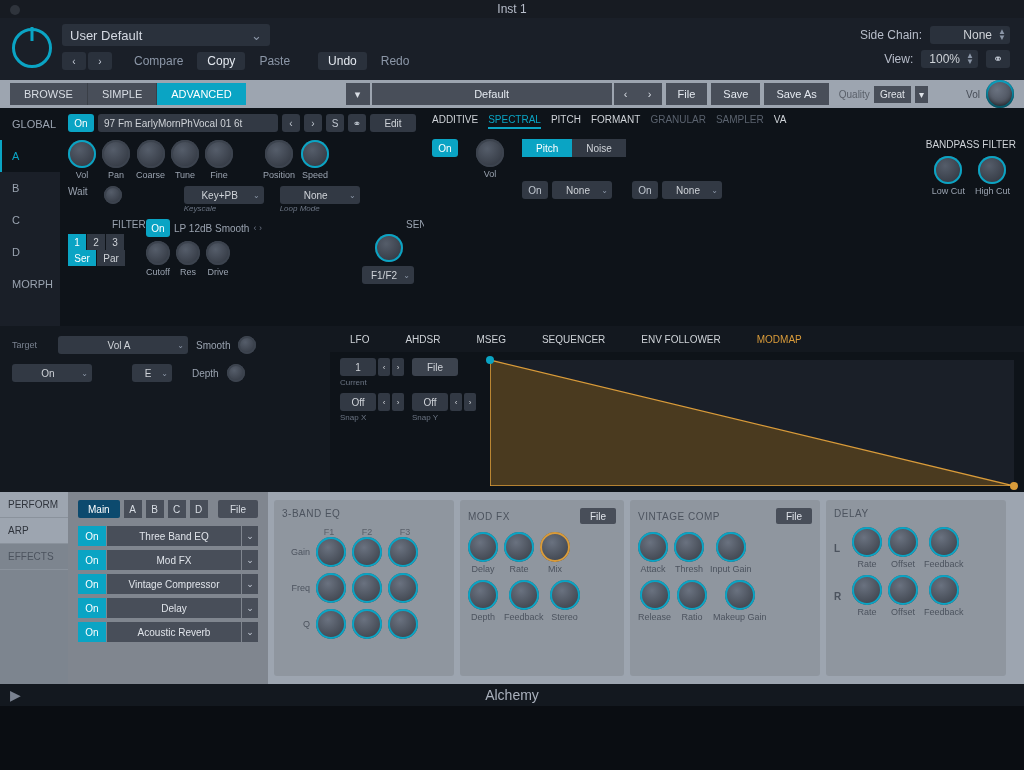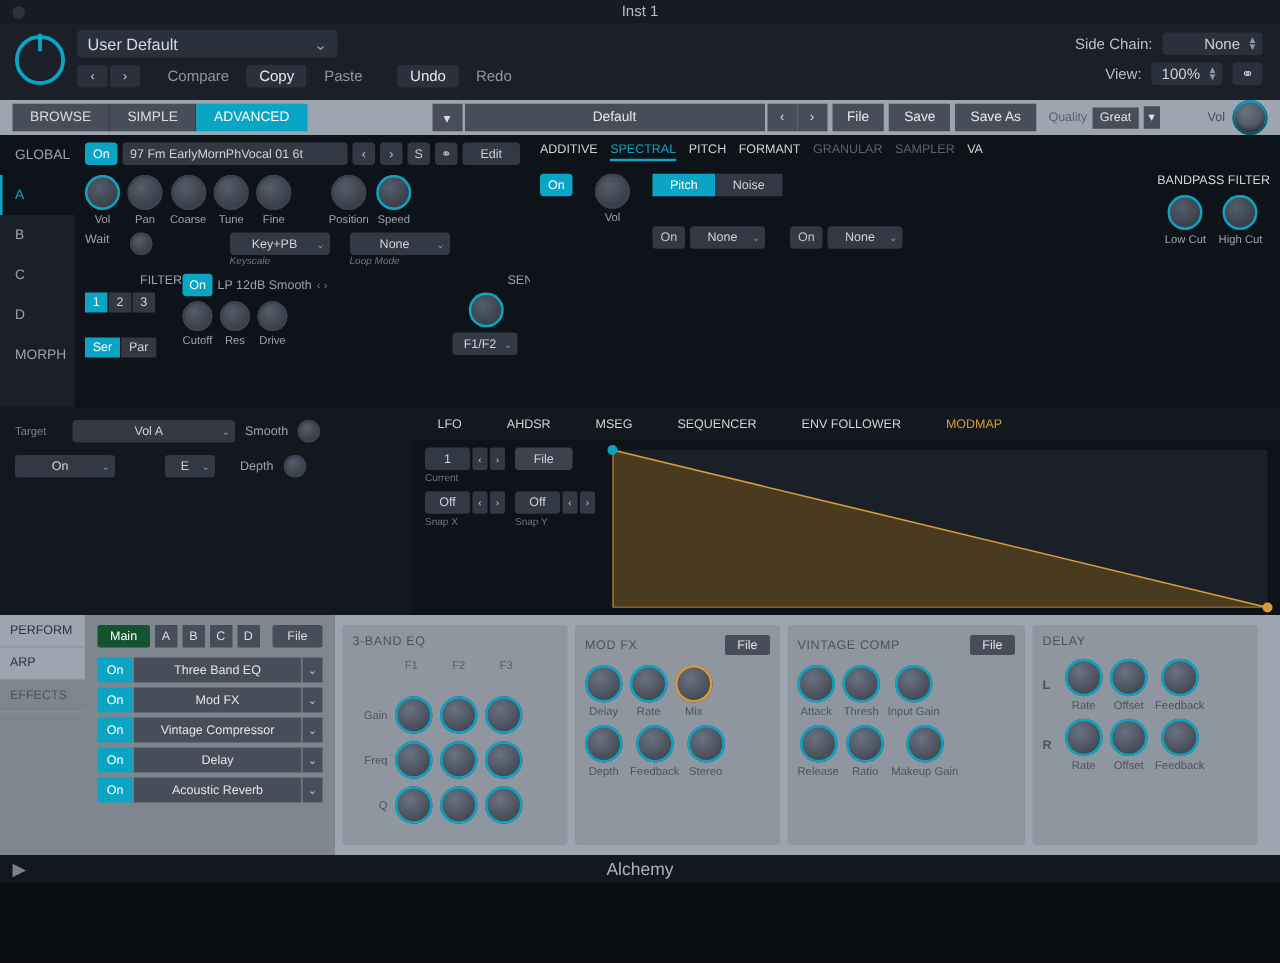--- a/index.html
+++ b/index.html
@@ -115,41 +115,41 @@
 .modgraph { position: absolute; left: 160px; right: 10px; top: 34px; bottom: 6px; background: #1a1f28; }
 .modgraph svg { width: 100%; height: 100%; }
 
 
 .fxsec { display: flex; height: 192px; background: #9da5b0; }
 .fxnav { width: 68px; background: #7d858f; }
 .fxnav .it { height: 26px; display: flex; align-items: center; padding: 0 8px; font-size: 10px; color: #2e333b; background: #9da5b0; border-bottom: 1px solid #8a929c; }
 .fxnav .it.dim { background: #7d858f; color: #4c535e; }
 .fxlist { width: 200px; background: #80868f; padding: 8px 10px; }
 .fxtop { display:flex; gap:4px; margin-bottom:8px;}
-.fxtop .mainb { height:18px; padding:0 10px; background:#14532d; color:#fff; border-radius:2px; display:flex; align-items:center; font-size:10px;}
+.fxtop .mainb { height:18px; padding:0 10px; background:#0c4a6e; color:#fff; border-radius:2px; display:flex; align-items:center; font-size:10px;}
 .fxtop .lb { width:18px; height:18px; background:#484e59; color:#d8dde4; display:flex; align-items:center; justify-content:center; font-size:10px;}
 .fxtop .fileb { height:18px; padding:0 12px; background:#484e59; color:#d8dde4; border-radius:2px; display:flex; align-items:center; font-size:10px; margin-left:auto;}
 .fxrow { display:flex; align-items:center; gap:0; margin-bottom:4px;}
 .fxrow .on { width:28px; height:20px; background:#0aa4c4; color:#fff; display:flex; align-items:center; justify-content:center; font-size:10px;}
 .fxrow .nm { flex:1; height:20px; background:#484e59; color:#e0e4ea; display:flex; align-items:center; justify-content:center; font-size:10px; margin:0 1px;}
 .fxrow .cv { width:16px; height:20px; background:#484e59; color:#c6cdd8; display:flex; align-items:center; justify-content:center; font-size:9px;}
 .fxpanels { flex:1; display:flex; gap:6px; padding:8px 10px 8px 6px; overflow:hidden;}
 .fxp { background:#8f969f; border-radius:3px; padding:8px; min-width:164px;}
 .fxp .hdr { display:flex; justify-content:space-between; align-items:center; margin-bottom:8px;}
 .fxp .title { font-size:10px; color:#4c535e; letter-spacing:.5px;}
 .fxp .fbtn { height:16px; padding:0 10px; background:#484e59; color:#e0e4ea; font-size:10px; display:flex; align-items:center; border-radius:2px;}
 .fxp .row { display:flex; gap:6px; margin-bottom:6px; align-items:center;}
 .fxp .rlbl { width:28px; font-size:9px; color:#4c535e; text-align:right;}
 .fxp .lrlbl { width:12px; font-size:10px; color:#4c535e; font-weight:bold;}
 .fxk { display:flex; flex-direction:column; align-items:center; gap:2px;}
 .fxk .k { width:30px; height:30px; border-radius:50%; background: radial-gradient(circle at 40% 35%, #6a7280, #32373f); box-shadow: 0 0 0 2px #0aa4c4 inset;}
 .fxk .k.orange { box-shadow: 0 0 0 2px #d99b3a inset; }
 .fxk .l { font-size:9px; color:#4c535e;}
 .fxp.eq { min-width:180px; }
-.fxp.eq .colhdr { display:flex; gap:8px; margin-left:32px; margin-bottom:20px;}
+.fxp.eq .colhdr { display:flex; gap:8px; margin-left:32px; margin-bottom:0;}
 .fxp.eq .colhdr span { width:30px; text-align:center; font-size:9px; color:#5a606a;}
 .fxp.delay { min-width:180px;}
 
 .footer { height: 22px; background: #13181f; display:flex; align-items:center; justify-content:center; color:#aab1bd; font-size:14px; position:relative;}
 .footer .tri { position:absolute; left:10px; color:#7a8290;}
 </style>
 </head>
 <body>
 
 <div class="titlebar">
@@ -293,21 +293,21 @@
       </div>
     </div>
     <div class="filterblock">
       <div class="filtleft">
         <div class="filthdr">FILTER</div>
         <div class="btnrow">
           <div class="b act">1</div>
           <div class="b">2</div>
           <div class="b">3</div>
         </div>
-        <div class="btnrow" style="margin-top:20px">
+        <div class="btnrow" style="margin-top:0">
           <div class="b act" style="width:28px">Ser</div>
           <div class="b" style="width:28px">Par</div>
         </div>
       </div>
       <div class="filtermid">
         <div class="filtsel">
           <div class="onbtn" style="width:24px">On</div>
           <span style="font-size:10px;color:#9aa3b0">LP 12dB Smooth</span>
           <span style="font-size:9px;color:#6c7584">‹ ›</span>
         </div>

